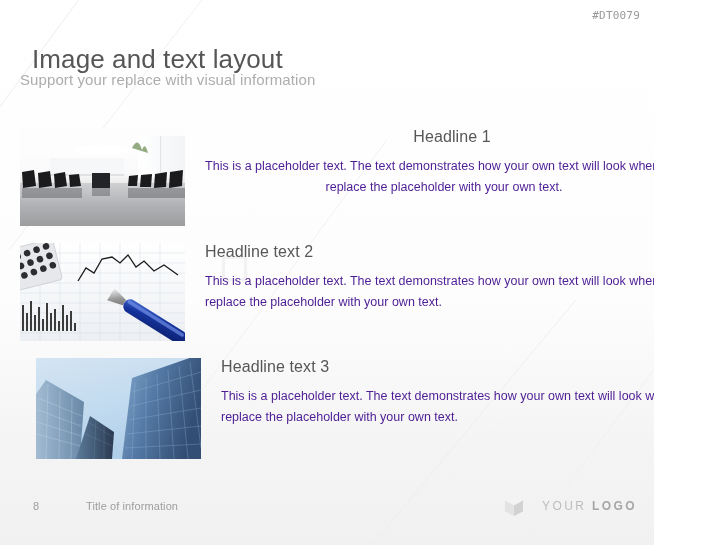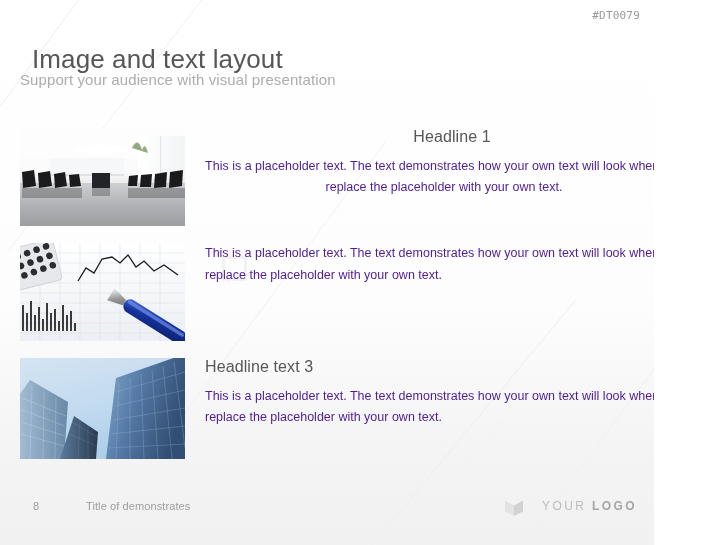--- a/index.html
+++ b/index.html
@@ -104,21 +104,21 @@
   .rows { position: absolute; left: 0; top: 0; right: 0; bottom: 0; }
 
   .row {
     position: absolute;
     left: 20px;
     width: 690px;
     height: 98px;
   }
   .row-1 { top: 128px; text-align: center; }
   .row-2 { top: 243px; }
-  .row-3 { top: 358px; }
+  .row-3 { top: 358px; margin-left: 16px; }
   .row-3 .thumb { height: 101px; }
 
   .thumb {
     position: absolute;
     left: 0;
     top: 0;
     width: 165px;
     height: 98px;
     overflow: hidden;
     background: #dfe3e6;
@@ -196,21 +196,21 @@
       <line x1="430" y1="140" x2="200" y2="420" stroke="#f0f0f0" stroke-width="1"></line>
       <line x1="640" y1="300" x2="400" y2="560" stroke="#ededed" stroke-width="1"></line>
       <line x1="760" y1="330" x2="560" y2="570" stroke="#efefef" stroke-width="1"></line>
       <line x1="560" y1="420" x2="380" y2="600" stroke="#f1f1f1" stroke-width="1"></line>
     </svg>
   </div>
 
   <div class="doc-code">#DT0079</div>
 
   <h1 class="page-title">Image and text layout</h1>
-  <div class="page-subtitle">Support your audience with visual presentation</div>
+  <div class="page-subtitle">Support your replace with visual information</div>
 
   <div class="watermark">
     <span class="wm-mark"></span>
   </div>
 
   <div class="rows">
 
     <div class="row row-1">
       <div class="thumb">
         <svg viewBox="0 0 165 98" preserveAspectRatio="none">
@@ -339,20 +339,21 @@
             </g>
           </g>
           <g transform="rotate(32 110 62)">
             <path d="M88 56 L104 60 L104 66 L88 70 Z" fill="url(#pen-tip)"></path>
             <rect x="104" y="56" width="72" height="14" rx="7" fill="url(#pen-body)"></rect>
             <rect x="106" y="58" width="66" height="3.5" rx="1.8" fill="#7d9bf0" opacity="0.6"></rect>
           </g>
         </svg>
       </div>
       <div class="row-text">
+        <div class="row-headline">Headline text 2</div>
         <p class="row-body">This is a placeholder text. The text demonstrates how your own text will look when you replace the placeholder with your own text.</p>
       </div>
     </div>
 
     <div class="row row-3">
       <div class="thumb">
         <svg viewBox="0 0 165 101" preserveAspectRatio="none">
           <defs>
             <linearGradient id="sky3" x1="0" y1="0" x2="0.4" y2="1">
               <stop offset="0%" stop-color="#d8e7f4"></stop>
@@ -410,21 +411,21 @@
       </div>
       <div class="row-text">
         <div class="row-headline">Headline text 3</div>
         <p class="row-body">This is a placeholder text. The text demonstrates how your own text will look when you replace the placeholder with your own text.</p>
       </div>
     </div>
 
   </div>
 
   <div class="footer-page-number">8</div>
-  <div class="footer-title">Title of demonstrates</div>
+  <div class="footer-title">Title of information</div>
 
   <div class="footer-logo">
     <span class="cube">
       <svg viewBox="0 0 26 26">
         <polygon points="4,7.5 13,3 22,7.5 13,12.5" fill="#f3f3f3"></polygon>
         <polygon points="4,7.5 13,12.5 13,23 4,18.5" fill="#e3e3e3"></polygon>
         <polygon points="13,12.5 22,7.5 22,18.5 13,23" fill="#d2d2d2"></polygon>
       </svg>
     </span>
     <span class="logo-text"><span>YOUR</span> <span class="bold">LOGO</span></span>

